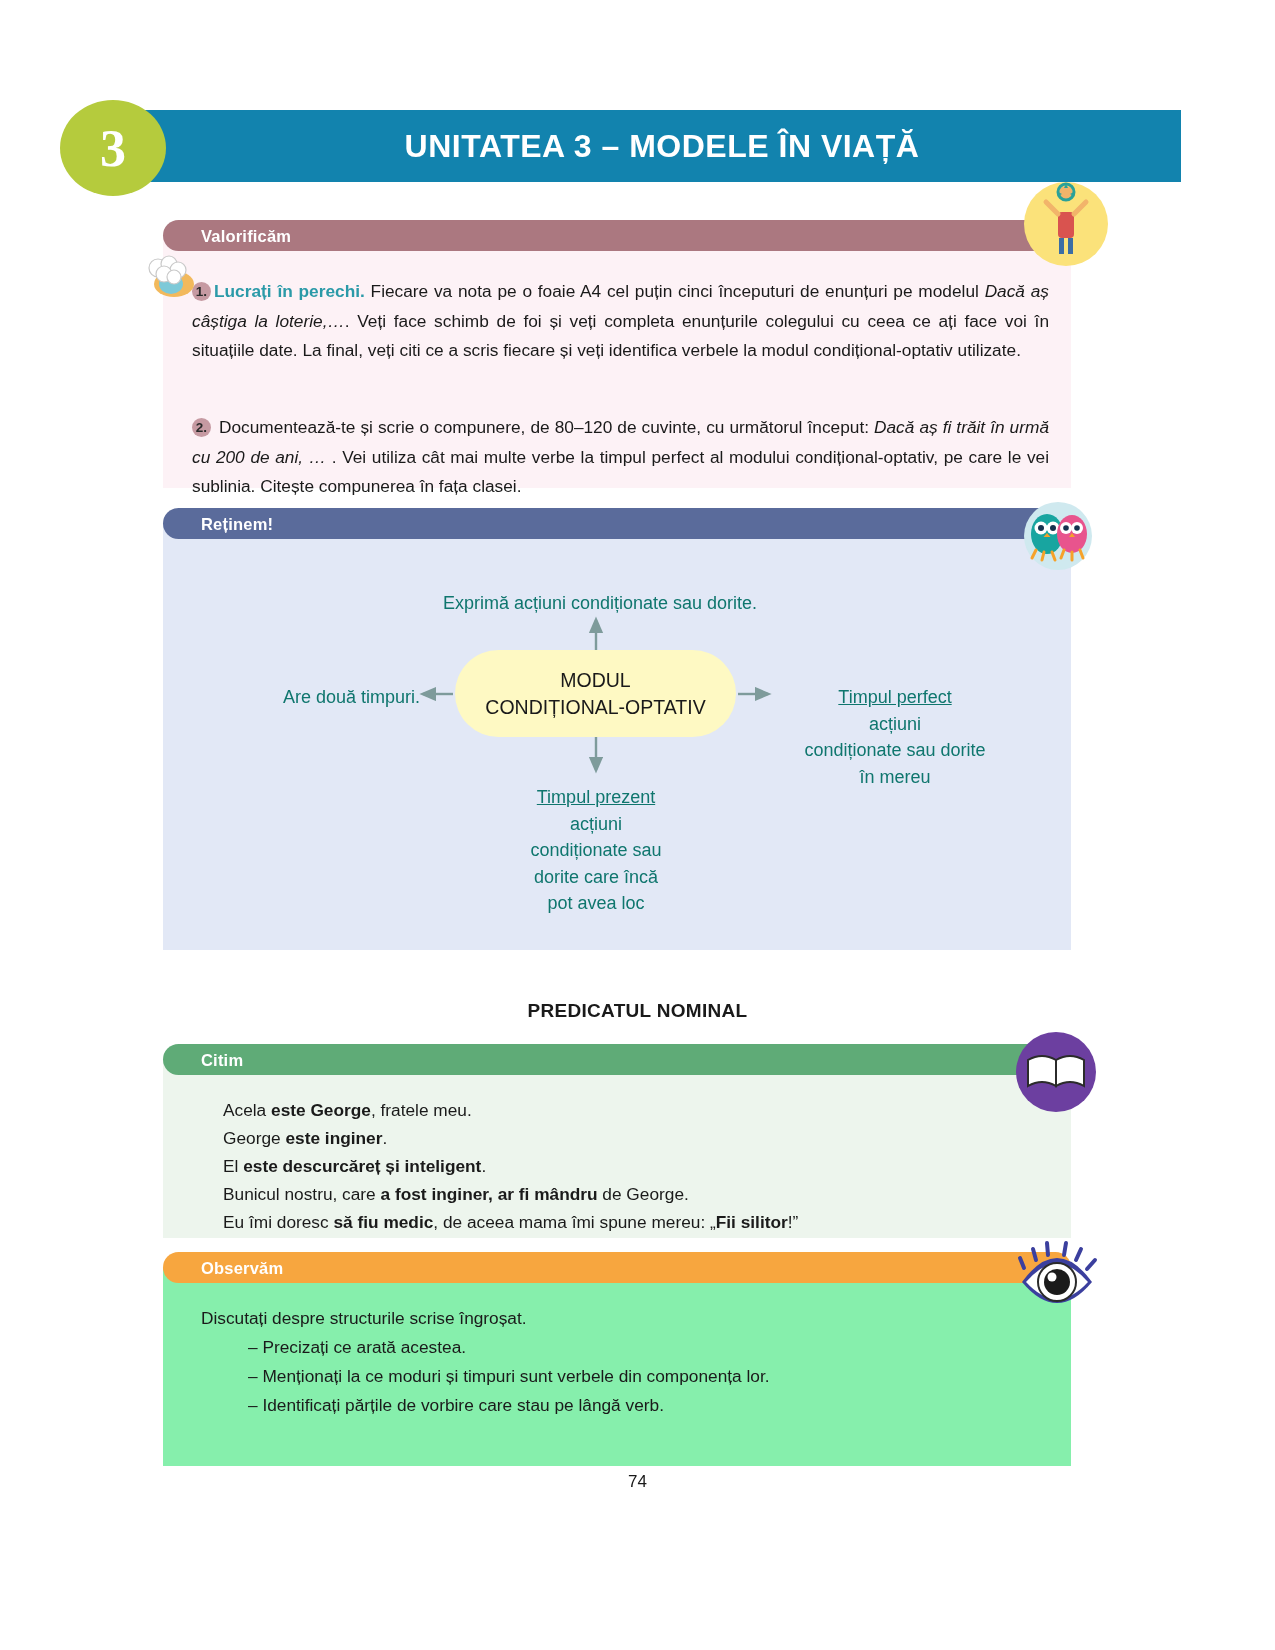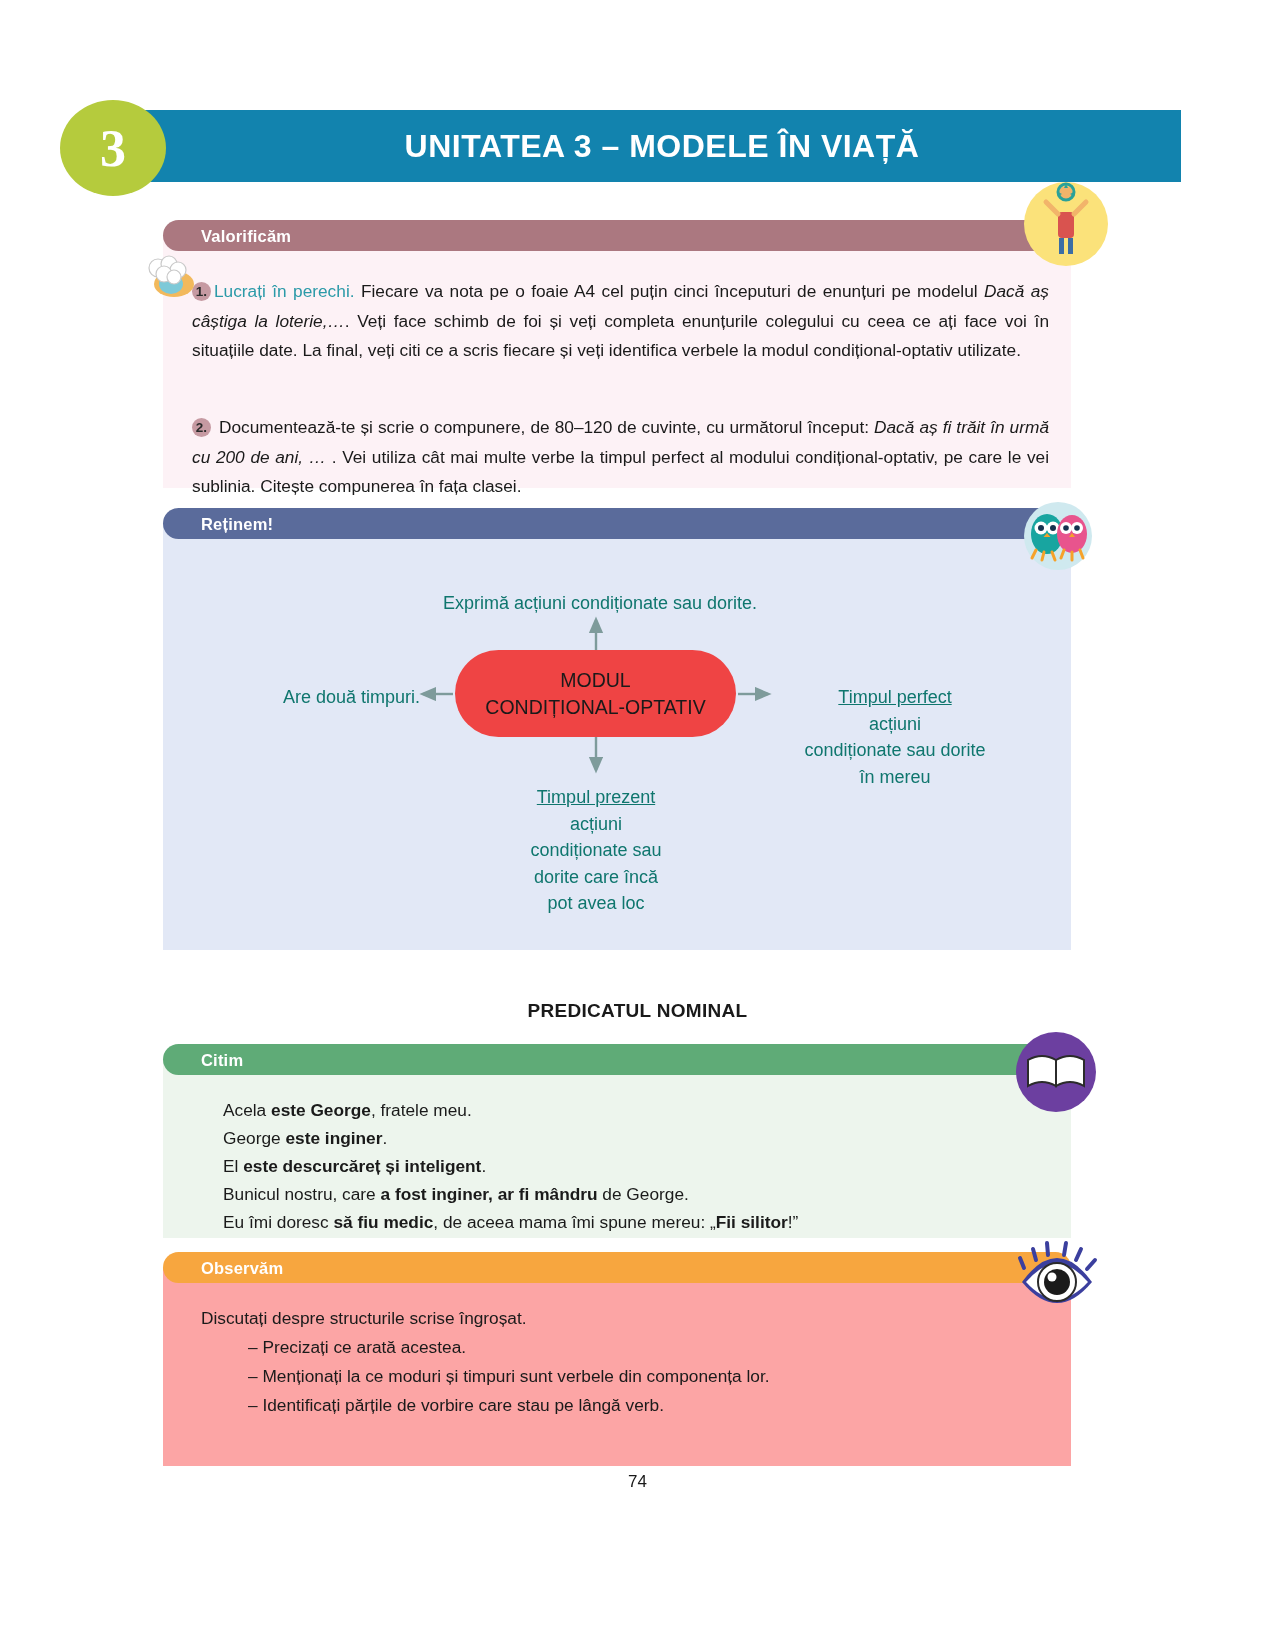--- a/index.html
+++ b/index.html
@@ -117,21 +117,21 @@
     border-radius: 50%;
     background: #c69aa2;
     color: #2b2b2b;
     font-size: 13.5px;
     font-weight: bold;
     text-align: center;
     line-height: 19px;
     vertical-align: 1px;
     margin-right: 3px;
   }
-  .teal-bold { color: #2b9aa8; font-weight: normal; }
+  .teal-bold { color: #2b9aa8; font-weight: bold; }
   .ital { font-style: italic; }
 
   
   #retinem-tab { top: 508px; background: #5a6b9b; }
   #retinem-body {
     top: 524px;
     height: 426px;
     background: #e2e8f6;
   }
 
@@ -145,21 +145,21 @@
     text-align: center;
   }
   .dg-underline { text-decoration: underline; }
 
   .center-node {
     position: absolute;
     left: 455px;
     top: 650px;
     width: 281px;
     height: 87px;
-    background: #ef4444;
+    background: #fef9c3;
     border-radius: 44px;
     display: flex;
     align-items: center;
     justify-content: center;
     text-align: center;
     font-size: 19.5px;
     line-height: 27px;
     color: #1a1a1a;
     z-index: 2;
   }
@@ -190,21 +190,21 @@
     line-height: 28px;
     white-space: nowrap;
     text-align: center;
   }
 
   
   #observam-tab { top: 1252px; background: #f7a63f; padding-left: 39px; }
   #observam-body {
     top: 1268px;
     height: 198px;
-    background: #fca5a5;
+    background: #86efac;
   }
   .obs-line {
     position: absolute;
     font-size: 17.3px;
     line-height: 28px;
     white-space: nowrap;
   }
 
   .page-number {
     position: absolute;

